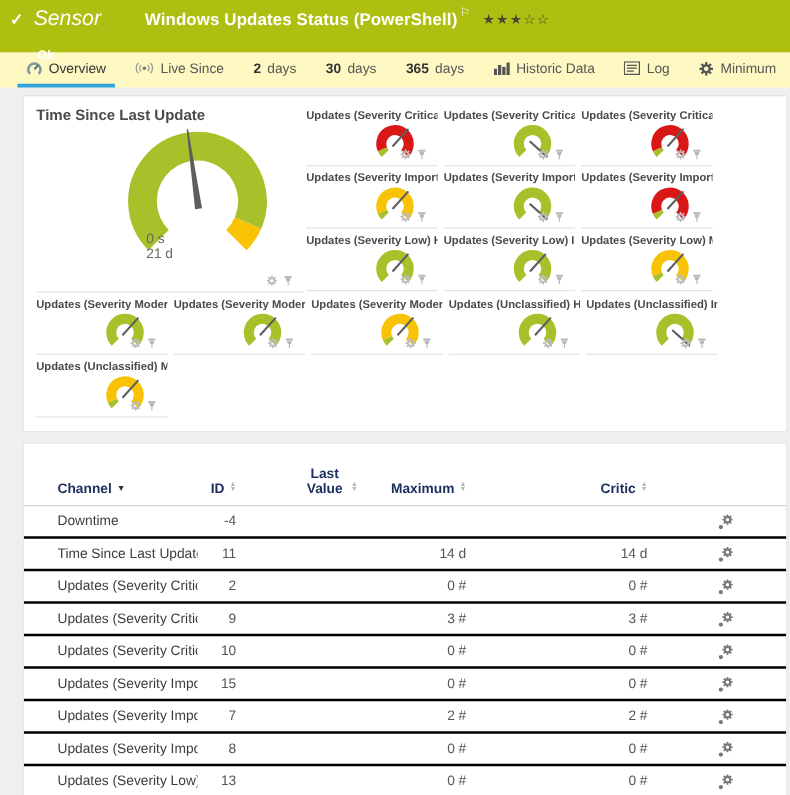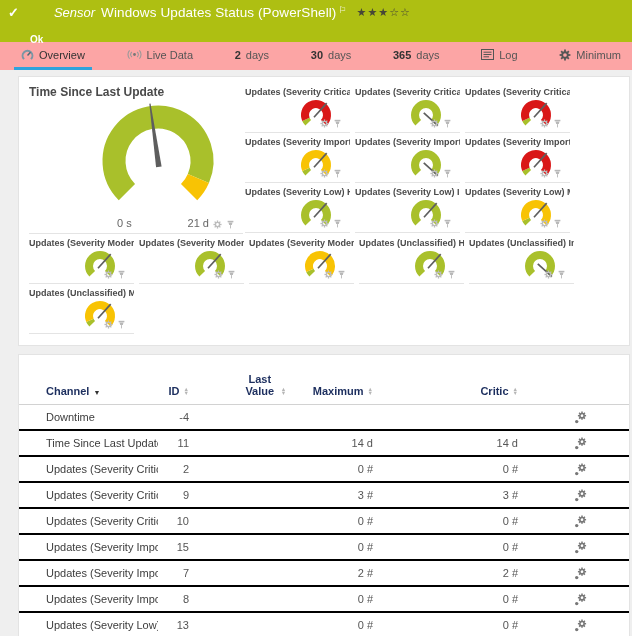--- a/index.html
+++ b/index.html
@@ -4,45 +4,45 @@
 <style>
   html,body{margin:0;padding:0;}
   body{
     width:632px;height:636px;overflow:hidden;background:#efefef;
     font-family:"Liberation Sans",sans-serif;position:relative;
   }
   
   .topbar{background:#aebf12;height:42px;box-sizing:border-box;padding-top:5px;}
   .topbar-line1{display:flex;align-items:center;padding-left:8px;color:#fff;}
   .chk{font-weight:bold;font-size:13px;margin-right:8px;}
-  .kind{font-style:italic;font-size:13px;margin-right:6px;margin-left:27px;}
-  .sensor-title{font-weight:normal;font-size:13.5px;letter-spacing:.1px;}
+  .kind{font-style:italic;font-size:17px;margin-right:6px;}
+  .sensor-title{font-weight:bold;font-size:13.5px;letter-spacing:.1px;margin-left:29px;}
   .flagic{font-size:9px;align-self:flex-start;margin:0 4px 0 2px;line-height:10px;}
   .stars{font-size:11px;color:#474736;letter-spacing:1px;margin-left:6px;}
   .topbar-line2{color:#fff;font-size:10px;font-weight:bold;padding-left:30px;margin-top:14px;}
   
   #tab-bar{height:28px;display:flex;align-items:stretch;justify-content:space-between;
-    padding:0 4px 0 14px;background:#fca5a5;}
+    padding:0 4px 0 14px;background:#fef9c3;}
   .tab{display:flex;align-items:center;gap:5px;font-size:11px;color:#555;
     padding:0 7px;border-bottom:3px solid transparent;box-sizing:border-box;cursor:pointer;white-space:nowrap;}
   .tab.active{border-bottom-color:#2ea3dc;color:#333;}
   .tab .num{font-weight:bold;color:#333;}
   .tab-icon{display:flex;align-items:center;}
   
   .card{background:#fff;border:1px solid #e3e3e3;margin-left:18px;width:612px;box-sizing:border-box;}
   .card-gauges{margin-top:6px;height:270px;padding:6px 0 0 10px;overflow:hidden;}
   .card-table{margin-top:8px;height:302px;padding:18px 0 0 0;overflow:hidden;}
   
   .top-section{display:flex;}
   .big-cell{width:214px;height:150px;position:relative;border-bottom:1px solid #e4e4e4;margin-right:2px;flex:none;}
   .big-title{font-size:12px;font-weight:bold;color:#4a4a4a;padding-top:2px;}
   .big-svg{position:absolute;top:12px;right:10px;}
-  .big-labels{position:absolute;bottom:4px;right:10px;width:150px;display:flex;
-    justify-content:space-between;padding:0 24px 0 34px;box-sizing:border-box;
-    font-size:11px;color:#666;}
+  .big-labels{position:absolute;bottom:24px;right:10px;width:150px;display:flex;
+    justify-content:flex-start;padding:0 24px 0 34px;box-sizing:border-box;
+    font-size:11px;color:#666;flex-direction:column;}
   .cell-icons{position:absolute;right:8px;bottom:4px;display:flex;gap:4px;align-items:center;}
   .icn{display:flex;align-items:center;}
   .ggrid.cols3{display:grid;grid-template-columns:repeat(3,110px);grid-auto-rows:50px;}
   .ggrid.cols5{display:grid;grid-template-columns:repeat(5,110px);grid-auto-rows:50px;}
   .gcell{position:relative;border-bottom:1px solid #e4e4e4;margin-right:5px;padding-top:4px;box-sizing:border-box;}
   .gtitle{font-size:9px;font-weight:bold;color:#4a4a4a;white-space:nowrap;overflow:hidden;}
   .gsvg{display:block;margin:0 12px 0 auto;width:44px;}
   
   .trow{display:grid;grid-template-columns:27px 112px 31px 118px 66px 145px auto;
     align-items:center;height:24px;border-bottom:2px solid #000000;font-size:11px;color:#3c3c3c;}
@@ -89,33 +89,44 @@
     <div class="tab">
       <span class="tab-icon">
         <svg width="15" height="11" viewBox="0 0 15 11">
           <circle cx="7.5" cy="5.5" r="1.4" fill="#777"></circle>
           <path d="M4.8 3 a3.6 3.6 0 0 0 0 5" fill="none" stroke="#999" stroke-width="1.1"></path>
           <path d="M2.6 1.4 a6 6 0 0 0 0 8.2" fill="none" stroke="#999" stroke-width="1.1"></path>
           <path d="M10.2 3 a3.6 3.6 0 0 1 0 5" fill="none" stroke="#999" stroke-width="1.1"></path>
           <path d="M12.4 1.4 a6 6 0 0 1 0 8.2" fill="none" stroke="#999" stroke-width="1.1"></path>
         </svg>
       </span>
-      <span class="lbl">Live Data</span>
+      <span class="lbl">Live Since</span>
     </div>
     <div class="tab">
       <span class="num">2</span>
       <span class="lbl">days</span>
     </div>
     <div class="tab">
       <span class="num">30</span>
       <span class="lbl">days</span>
     </div>
     <div class="tab">
       <span class="num">365</span>
       <span class="lbl">days</span>
+    </div>
+    <div class="tab">
+      <span class="tab-icon">
+        <svg width="13" height="11" viewBox="0 0 13 11">
+          <rect x="0" y="6" width="2.6" height="5" fill="#555"></rect>
+          <rect x="3.4" y="3" width="2.6" height="8" fill="#555"></rect>
+          <rect x="6.8" y="4.5" width="2.6" height="6.5" fill="#555"></rect>
+          <rect x="10.2" y="1" width="2.6" height="10" fill="#555"></rect>
+        </svg>
+      </span>
+      <span class="lbl">Historic Data</span>
     </div>
     <div class="tab">
       <span class="tab-icon">
         <svg width="13" height="11" viewBox="0 0 13 11">
           <rect x="0.5" y="0.5" width="12" height="10" fill="none" stroke="#555" stroke-width="1"></rect>
           <line x1="2.5" y1="3.2" x2="10.5" y2="3.2" stroke="#555" stroke-width="1"></line>
           <line x1="2.5" y1="5.5" x2="10.5" y2="5.5" stroke="#555" stroke-width="1"></line>
           <line x1="2.5" y1="7.8" x2="8" y2="7.8" stroke="#555" stroke-width="1"></line>
         </svg>
       </span>

